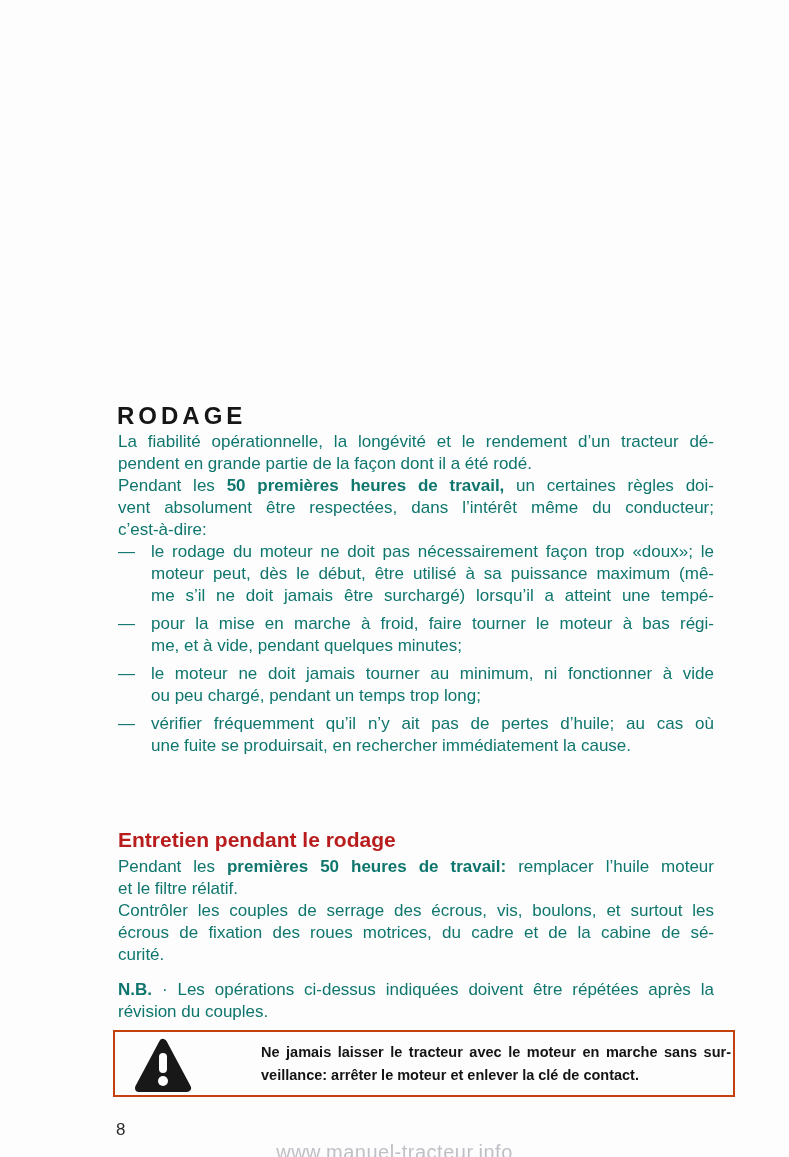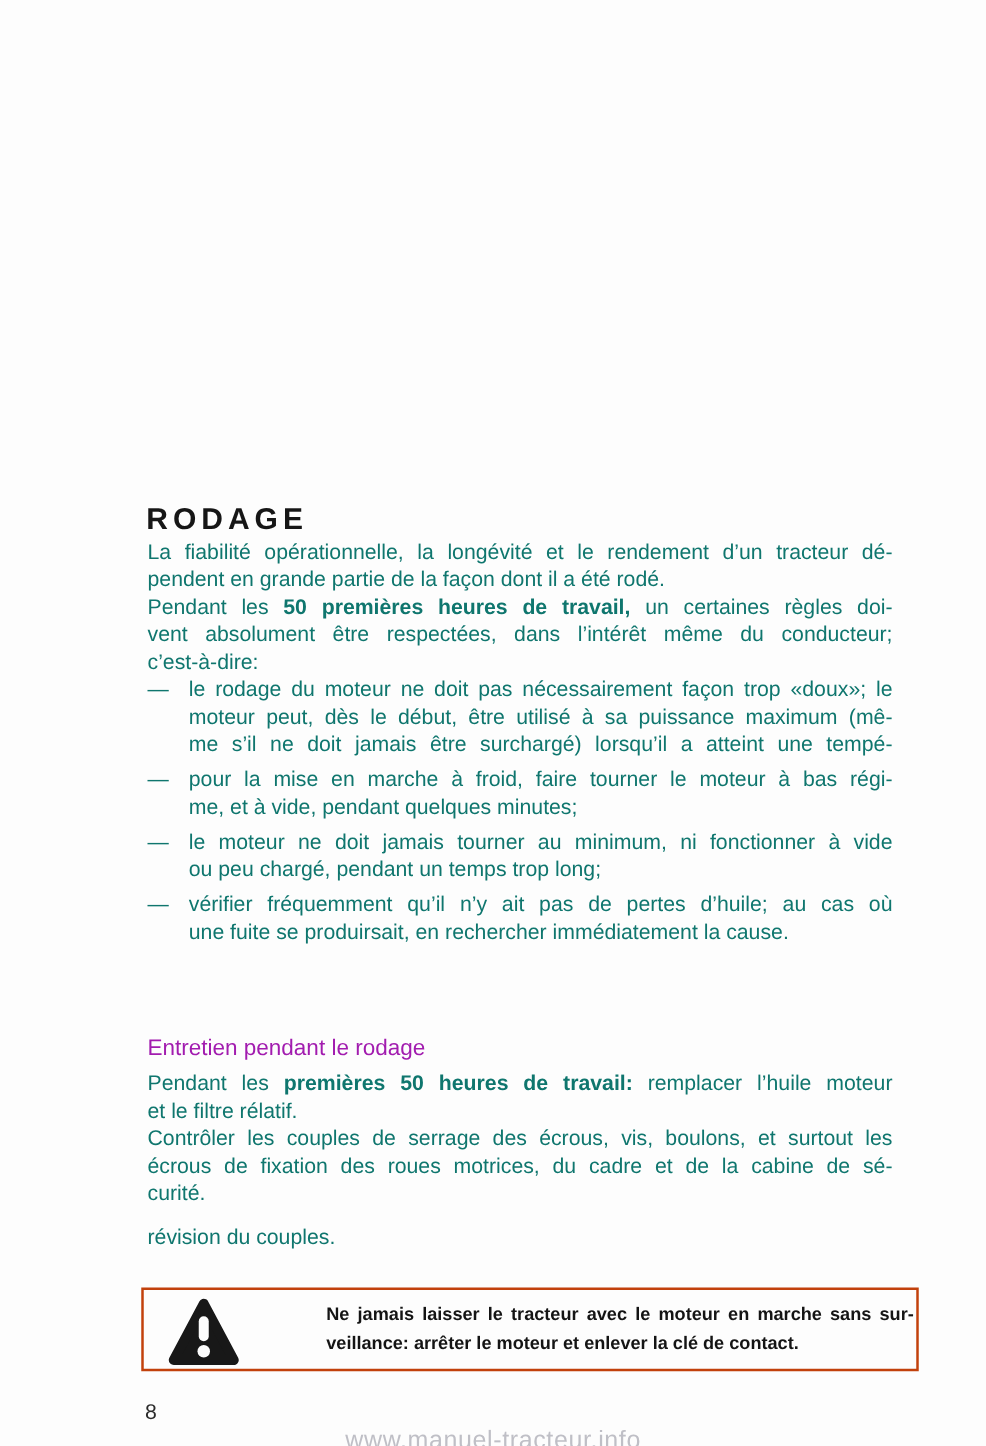--- a/index.html
+++ b/index.html
@@ -11,21 +11,21 @@
   .abs{position:absolute;}
   .doc-title{left:117px;top:388px;font-size:24px;line-height:24px;font-weight:bold;letter-spacing:4px;color:#161616;}
   .para{font-size:17px;color:#0f766e;}
   .ln{line-height:22px;white-space:nowrap;}
   .ln.just{text-align:justify;text-align-last:justify;}
   .intro{left:118px;top:431px;width:596px;}
   .bullets{left:118px;top:541px;width:596px;}
   .bullet{display:flex;margin-bottom:6px;}
   .dash{flex:0 0 33px;width:33px;line-height:22px;}
   .btxt{flex:1;min-width:0;}
-  .sec-head{left:118px;top:812px;font-size:18px;line-height:22px;font-weight:normal;color:#a21caf;}
+  .sec-head{left:118px;top:812px;font-size:21px;line-height:22px;font-weight:bold;color:#b91c1c;}
   .maint{left:118px;top:856px;width:596px;}
   .nb{left:118px;top:979px;width:596px;}
   .warnbox{left:113px;top:1030px;width:618px;height:63px;border:2px solid #c2410c;background:#fdfdfd;}
   .warn-icon{position:absolute;left:19px;top:4px;}
   .warntxt{position:absolute;left:146px;top:9px;width:470px;font-weight:bold;font-size:14.5px;color:#141414;}
   .warntxt .ln{line-height:23px;}
   .pagenum{left:116px;top:1119px;font-size:17px;line-height:22px;color:#2b2b2b;}
   .watermark{left:0;top:1141px;width:789px;text-align:center;font-size:20px;line-height:22px;color:#bfbfc6;letter-spacing:0.5px;}
   b{font-weight:bold;}
 </style>
@@ -80,20 +80,21 @@
 
   <div class="abs maint para">
       <div class="ln just"><span>Pendant les </span><b>premières 50 heures de travail:</b><span> remplacer l’huile moteur</span></div>
       <div class="ln"><span>et le filtre rélatif.</span></div>
       <div class="ln just"><span>Contrôler les couples de serrage des écrous, vis, boulons, et surtout les</span></div>
       <div class="ln just"><span>écrous de fixation des roues motrices, du cadre et de la cabine de sé-</span></div>
       <div class="ln"><span>curité.</span></div>
     </div>
 
   <div class="abs nb para">
+      <div class="ln just"><b>N.B.</b><span> · Les opérations ci-dessus indiquées doivent être répétées après la</span></div>
       <div class="ln"><span>révision du couples.</span></div>
     </div>
 
   <div class="abs warnbox">
     <svg class="warn-icon" width="58" height="58" viewBox="0 0 58 58" aria-hidden="true">
       <polygon points="29,7 53,52 5,52" fill="#181818" stroke="#181818" stroke-width="8" stroke-linejoin="round"></polygon>
       <rect x="25" y="17" width="8" height="20" rx="4" fill="#fdfdfd"></rect>
       <circle cx="29" cy="45" r="5" fill="#fdfdfd"></circle>
     </svg>
     <div class="warntxt">

